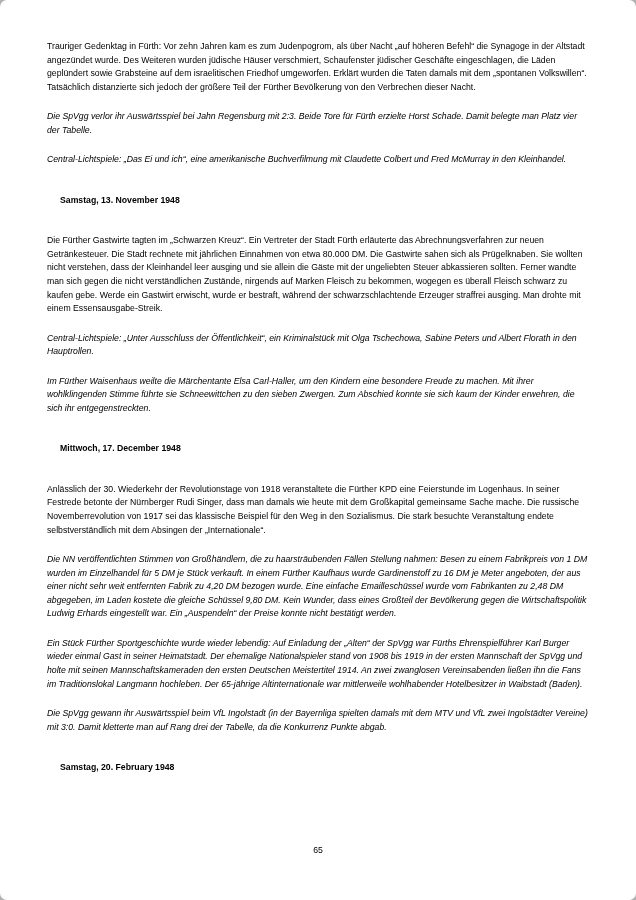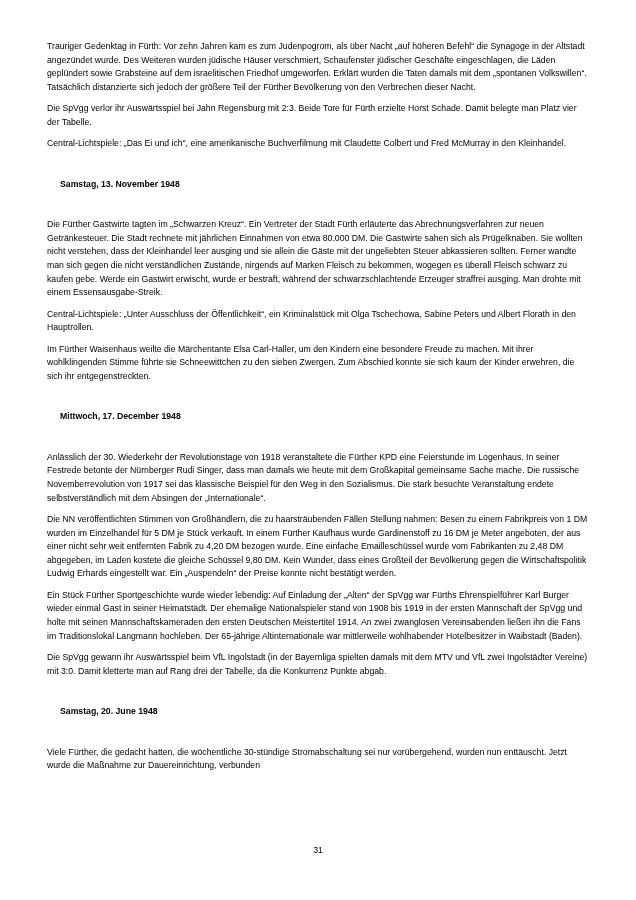--- a/index.html
+++ b/index.html
@@ -12,37 +12,39 @@
     height: 900px;
     font-family: "Liberation Sans", sans-serif;
   }
   .page {
     position: relative;
     width: 636px;
     height: 900px;
     background: #ffffff;
     box-sizing: border-box;
     overflow: hidden;
+    border-radius: 7px;
   }
   .content {
     position: absolute;
     left: 47px;
     top: 40px;
     width: 542px;
   }
   .para {
     font-size: 8.7px;
     line-height: 13.55px;
     color: #000000;
     text-align: left;
     margin: 0;
     hyphens: none;
   }
   .para + .para {
-    margin-top: 8px;
+    margin-top: 16px;
+    font-style: italic;
   }
   .heading {
     font-size: 8.7px;
     line-height: 13.55px;
     font-weight: bold;
     color: #000000;
     margin: 13px;
   }
   .gap-before-heading {
     height: 14px;
@@ -81,20 +83,19 @@
     <div class="gap-before-heading"></div>
     <p class="heading">Mittwoch, 17. December 1948</p>
     <div class="gap-after-heading"></div>
 
     <p class="para">Anlässlich der 30. Wiederkehr der Revolutionstage von 1918 veranstaltete die Fürther KPD eine Feierstunde im Logenhaus. In seiner Festrede betonte der Nürnberger Rudi Singer, dass man damals wie heute mit dem Großkapital gemeinsame Sache mache. Die russische Novemberrevolution von 1917 sei das klassische Beispiel für den Weg in den Sozialismus. Die stark besuchte Veranstaltung endete selbstverständlich mit dem Absingen der „Internationale“.</p>
     <p class="para">Die NN veröffentlichten Stimmen von Großhändlern, die zu haarsträubenden Fällen Stellung nahmen: Besen zu einem Fabrikpreis von 1 DM wurden im Einzelhandel für 5 DM je Stück verkauft. In einem Fürther Kaufhaus wurde Gardinenstoff zu 16 DM je Meter angeboten, der aus einer nicht sehr weit entfernten Fabrik zu 4,20 DM bezogen wurde. Eine einfache Emailleschüssel wurde vom Fabrikanten zu 2,48 DM abgegeben, im Laden kostete die gleiche Schüssel 9,80 DM. Kein Wunder, dass eines Großteil der Bevölkerung gegen die Wirtschaftspolitik Ludwig Erhards eingestellt war. Ein „Auspendeln“ der Preise konnte nicht bestätigt werden.</p>
     <p class="para">Ein Stück Fürther Sportgeschichte wurde wieder lebendig: Auf Einladung der „Alten“ der SpVgg war Fürths Ehrenspielführer Karl Burger wieder einmal Gast in seiner Heimatstadt. Der ehemalige Nationalspieler stand von 1908 bis 1919 in der ersten Mannschaft der SpVgg und holte mit seinen Mannschaftskameraden den ersten Deutschen Meistertitel 1914. An zwei zwanglosen Vereinsabenden ließen ihn die Fans im Traditionslokal Langmann hochleben. Der 65-jährige Altinternationale war mittlerweile wohlhabender Hotelbesitzer in Waibstadt (Baden).</p>
     <p class="para">Die SpVgg gewann ihr Auswärtsspiel beim VfL Ingolstadt (in der Bayernliga spielten damals mit dem MTV und VfL zwei Ingolstädter Vereine) mit 3:0. Damit kletterte man auf Rang drei der Tabelle, da die Konkurrenz Punkte abgab.</p>
 
     <div class="gap-before-heading"></div>
-    <p class="heading">Samstag, 20. June 1948</p>
+    <p class="heading">Samstag, 20. February 1948</p>
     <div class="gap-after-heading"></div>
 
-    <p class="para">Viele Fürther, die gedacht hatten, die wöchentliche 30-stündige Stromabschaltung sei nur vorübergehend, wurden nun enttäuscht. Jetzt wurde die Maßnahme zur Dauereinrichtung, verbunden</p>
   </div>
 
-  <div class="pagenum">31</div>
+  <div class="pagenum">65</div>
 </div>
 
 </body></html>

